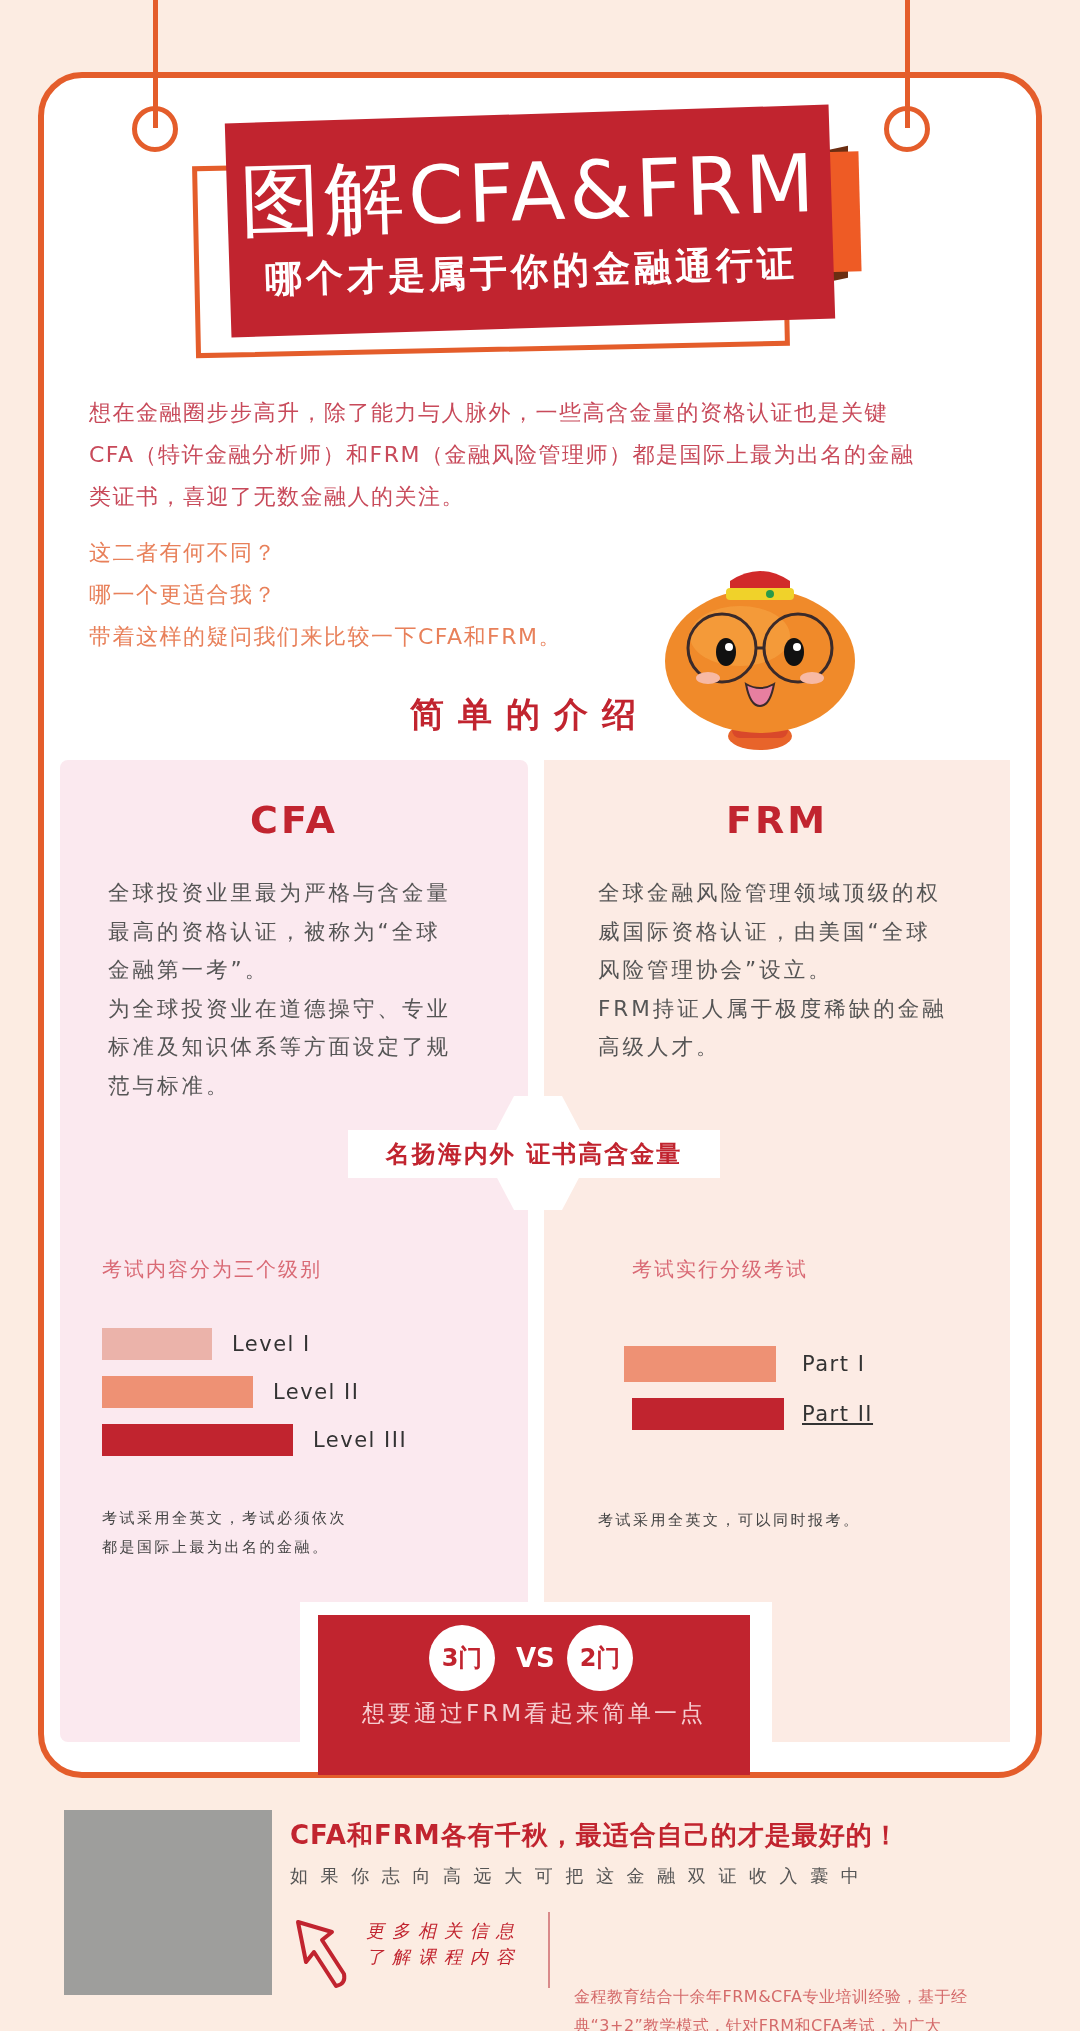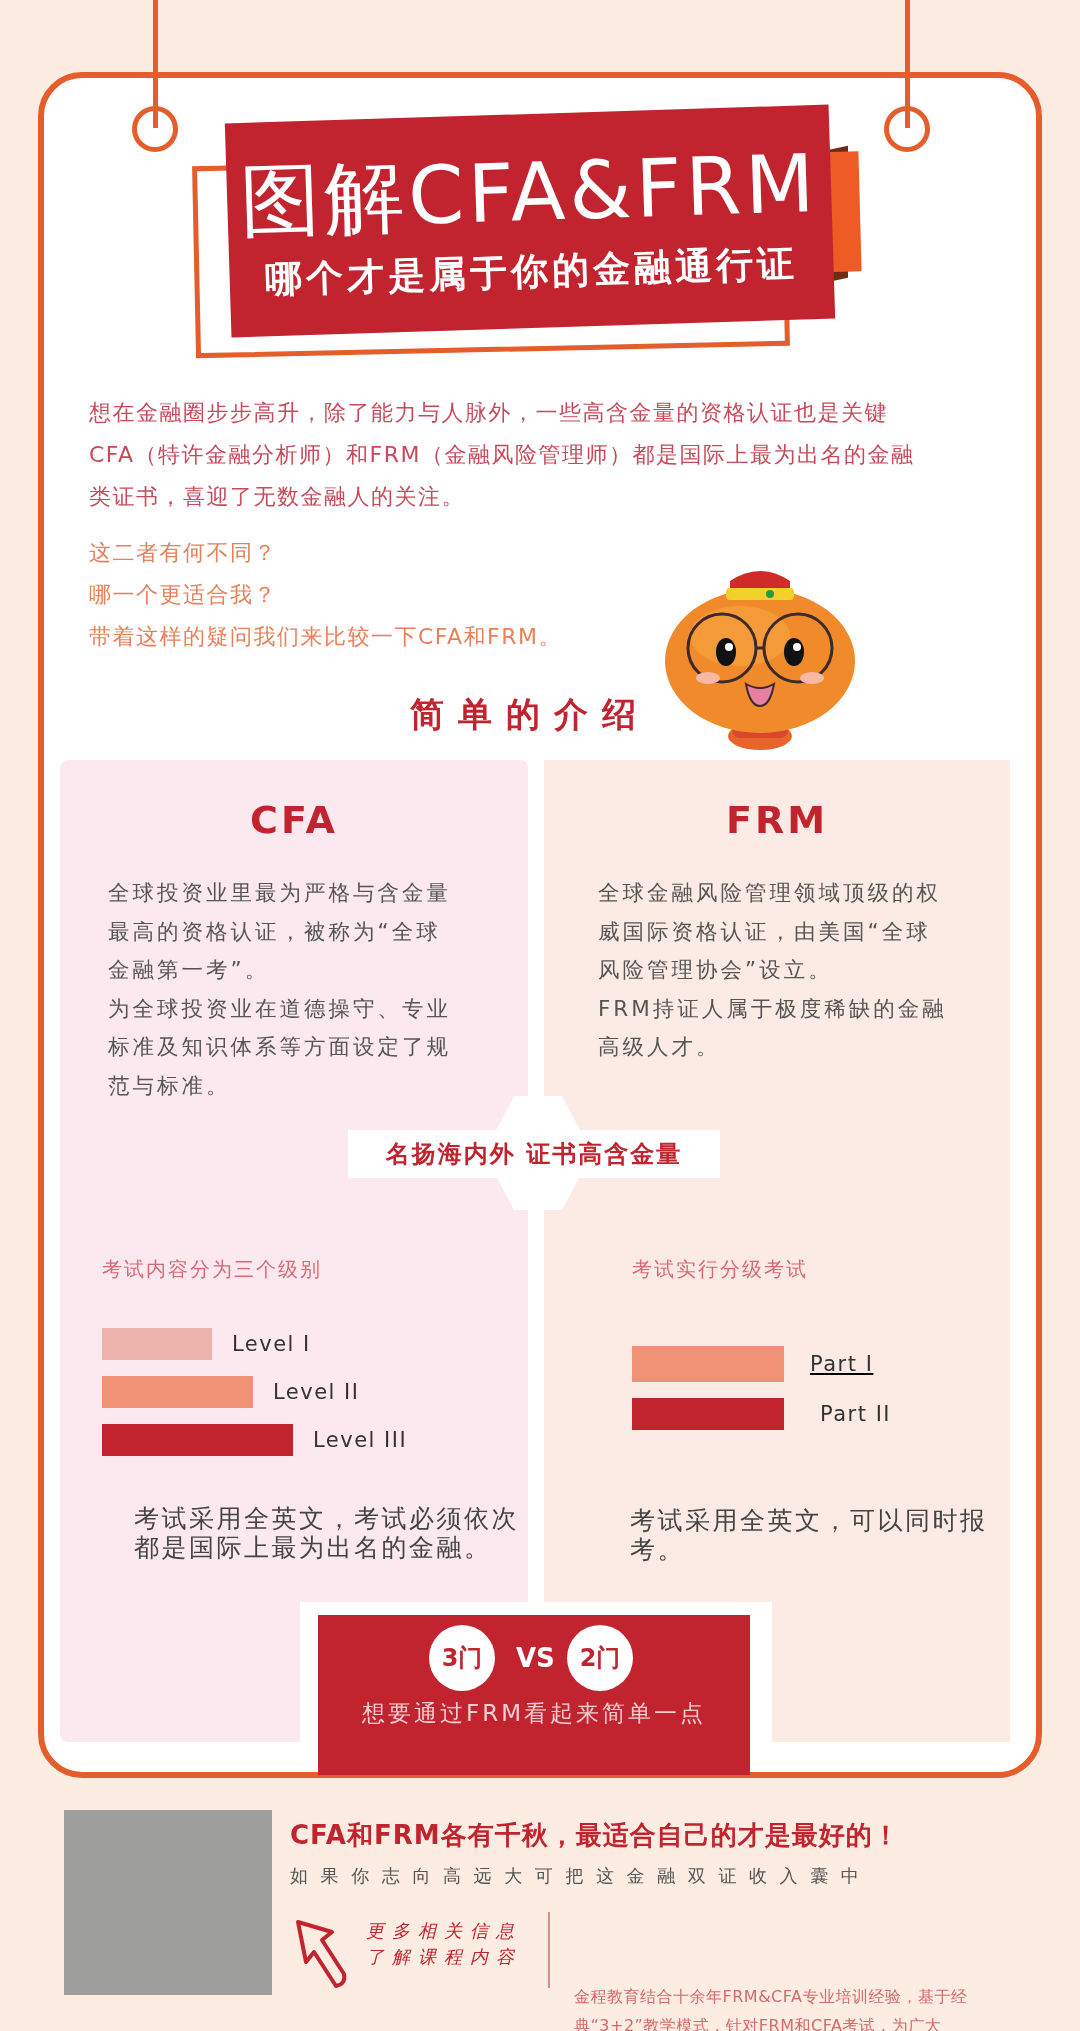--- a/index.html
+++ b/index.html
@@ -78,21 +78,21 @@
   .mid-hex {
     position: absolute; left: 490px; top: 1096px; width: 96px; height: 114px; background: #fff;
     clip-path: polygon(25% 0, 75% 0, 100% 40%, 100% 60%, 75% 100%, 25% 100%, 0 60%, 0 40%);
   }
   .mid-banner span { color: #c1242f; font-weight: bold; font-size: 24px; letter-spacing: 2px; }
 
   .sub-title { position: absolute; color: #d96a75; font-size: 20px; letter-spacing: 2px; }
   .bar-row { position: absolute; display: flex; align-items: center; }
   .bar { height: 32px; }
   .bar-label { color: #333; font-size: 21px; letter-spacing: 1.5px; margin-left: 20px; }
-  .note { position: absolute; color: #444; font-size: 25px; letter-spacing: 2.5px; line-height: 29px; margin-left: 32px; }
+  .note { position: absolute; color: #444; font-size: 15px; letter-spacing: 2.5px; line-height: 29px; }
 
   
   .vs-outer { position: absolute; left: 300px; top: 1602px; width: 472px; height: 150px; background: #fff; }
   .vs-box {
     position: absolute; left: 318px; top: 1615px; width: 432px; height: 160px; background: #c1242f;
   }
   .circle {
     position: absolute; width: 66px; height: 66px; border-radius: 50%; background: #fff;
     color: #c1242f; font-weight: bold; font-size: 24px; display: flex; align-items: center; justify-content: center;
   }
@@ -168,27 +168,27 @@
 <div class="panel panel-right">
   <div class="panel-heading">FRM</div>
   <div class="panel-desc" style="left:54px;top:114px;">
     <div>全球金融风险管理领域顶级的权</div>
     <div>威国际资格认证，由美国“全球</div>
     <div>风险管理协会”设立。</div>
     <div>FRM持证人属于极度稀缺的金融</div>
     <div>高级人才。</div>
   </div>
   <div class="sub-title" style="left:88px;top:496px;">考试实行分级考试</div>
-  <div class="bar-row" style="left:88px;top:586px;text-decoration:underline;">
+  <div class="bar-row" style="left:80px;top:586px;">
     <div class="bar" style="width:152px;height:36px;background:#ee9174;"></div>
     <span class="bar-label" style="margin-left:26px;">Part I</span>
   </div>
   <div class="bar-row" style="left:88px;top:638px;">
     <div class="bar" style="width:152px;height:32px;background:#c1242f;"></div>
-    <span class="bar-label" style="margin-left:36px;">Part II</span>
+    <span class="bar-label" style="margin-left:18px;text-decoration:underline;">Part II</span>
   </div>
   <div class="note" style="left:54px;top:746px;">考试采用全英文，可以同时报考。</div>
 </div>
 
 <div class="mid-hex"></div>
 <div class="mid-banner">
   <span>名扬海内外 证书高含金量</span>
 </div>
 
 <div class="section-title">简单的介绍</div>

